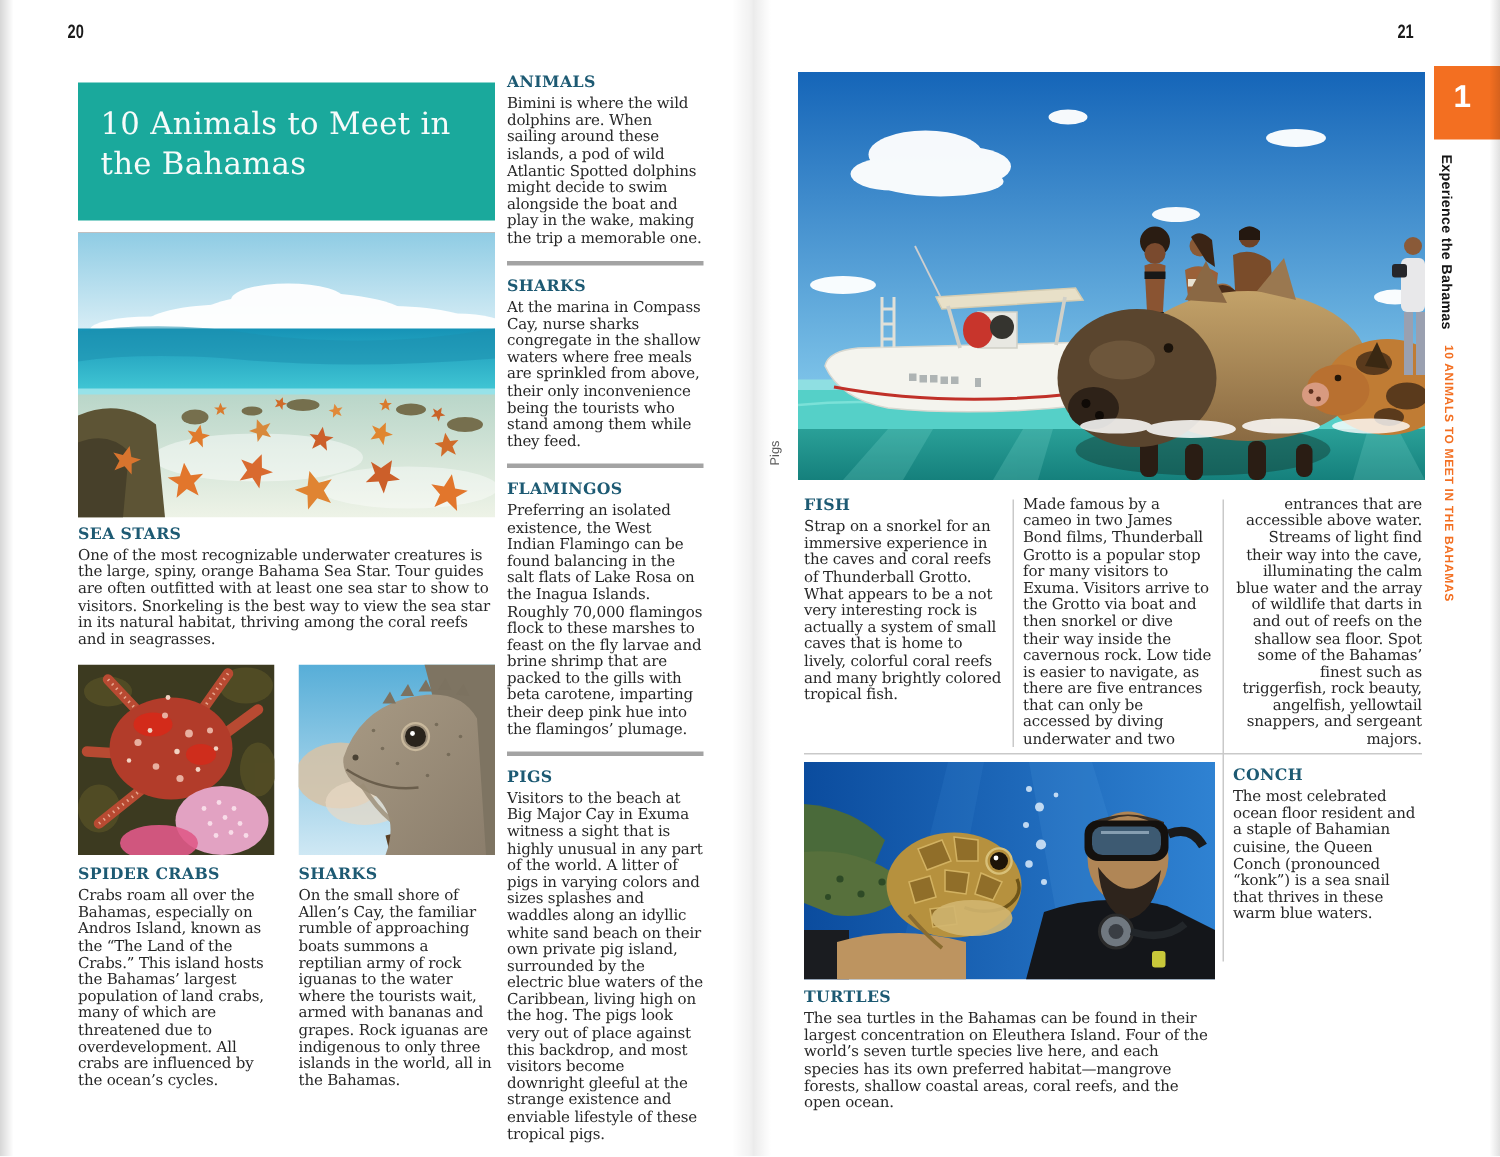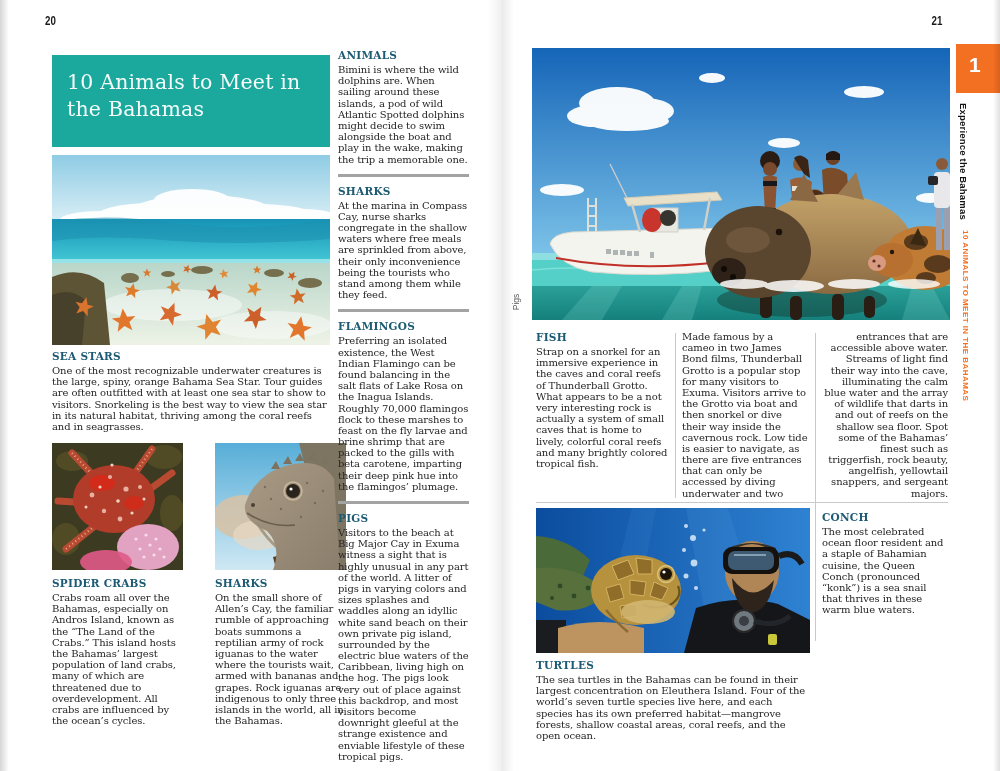--- a/index.html
+++ b/index.html
@@ -25,21 +25,21 @@
   .photo { position:absolute; display:block; }
   #ph-seastars { left:52px; top:155px; width:278px; height:190px; }
   #ph-pigs     { left:532px; top:48px;  width:418px; height:272px; }
   #ph-turtle   { left:536px; top:508px; width:274px; height:145px; }
   .bottom-col .photo { position:static; width:131px; height:127px; }
 
   .sec h3 { font-size:10.5px; font-weight:700; color:#1d5a73; letter-spacing:.25px; margin-bottom:3px; }
   .sec p  { font-size:10px; line-height:1.12; letter-spacing:-.1px; color:#262626; }
 
   .block-seastars { position:absolute; left:52px; top:350px; width:278px; }
-  .bottom-cols { position:absolute; left:52px; top:443px; width:278px; display:flex; gap:32px; }
+  .bottom-cols { position:absolute; left:52px; top:443px; width:278px; display:flex; gap:16px; }
   .bottom-col { width:131px; }
   .bottom-col h3 { margin-top:7px; }
 
   .mid-col { position:absolute; left:338px; top:49px; width:131px; }
   .mid-col .sec + .sec { border-top:3px solid #a3a3a3; margin-top:9px; padding-top:8px; }
 
   
   .col-fish  { position:absolute; left:536px; top:331px; width:132px; }
   .col-cont1 { position:absolute; left:682px; top:331px; width:126px; }
   .col-cont2 { position:absolute; left:822px; top:331px; width:126px;text-align:right; }

